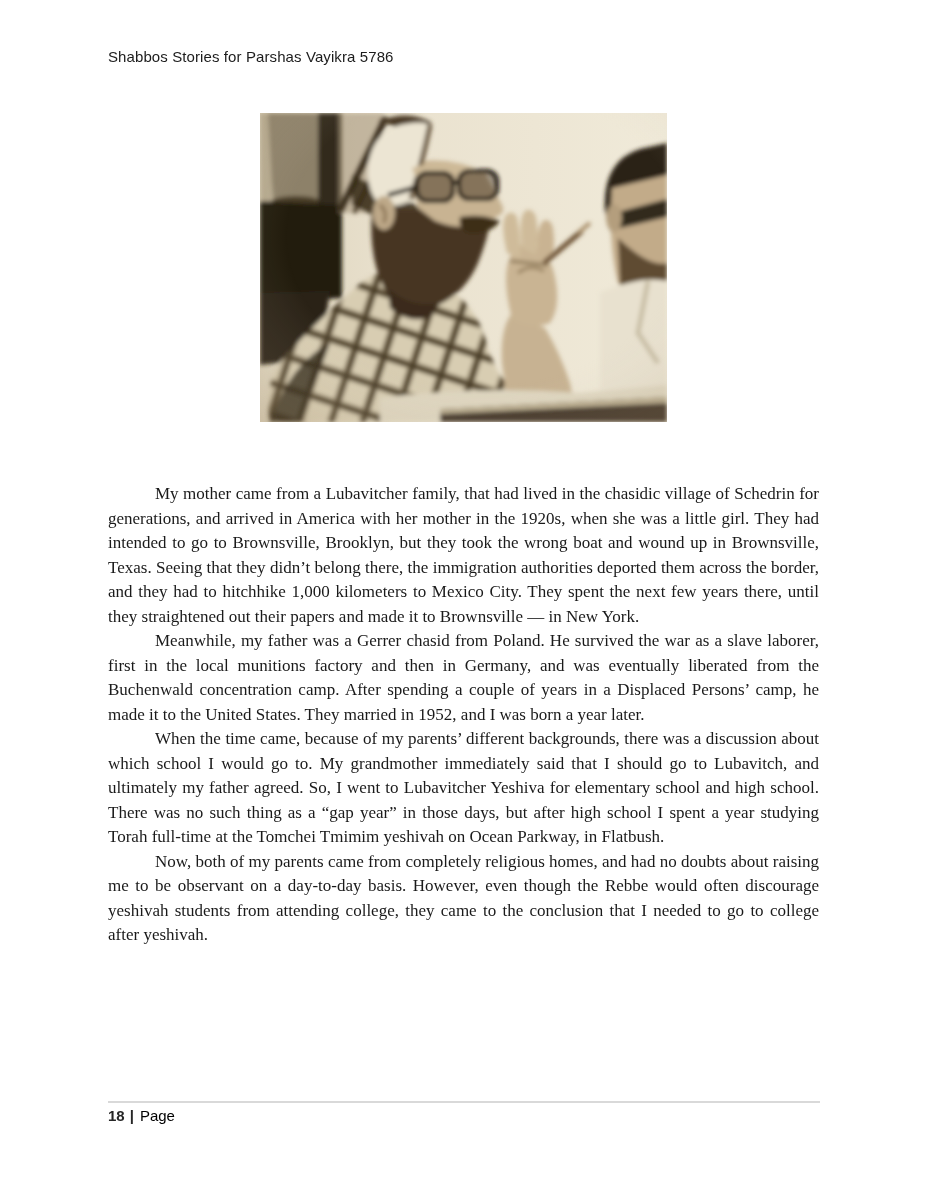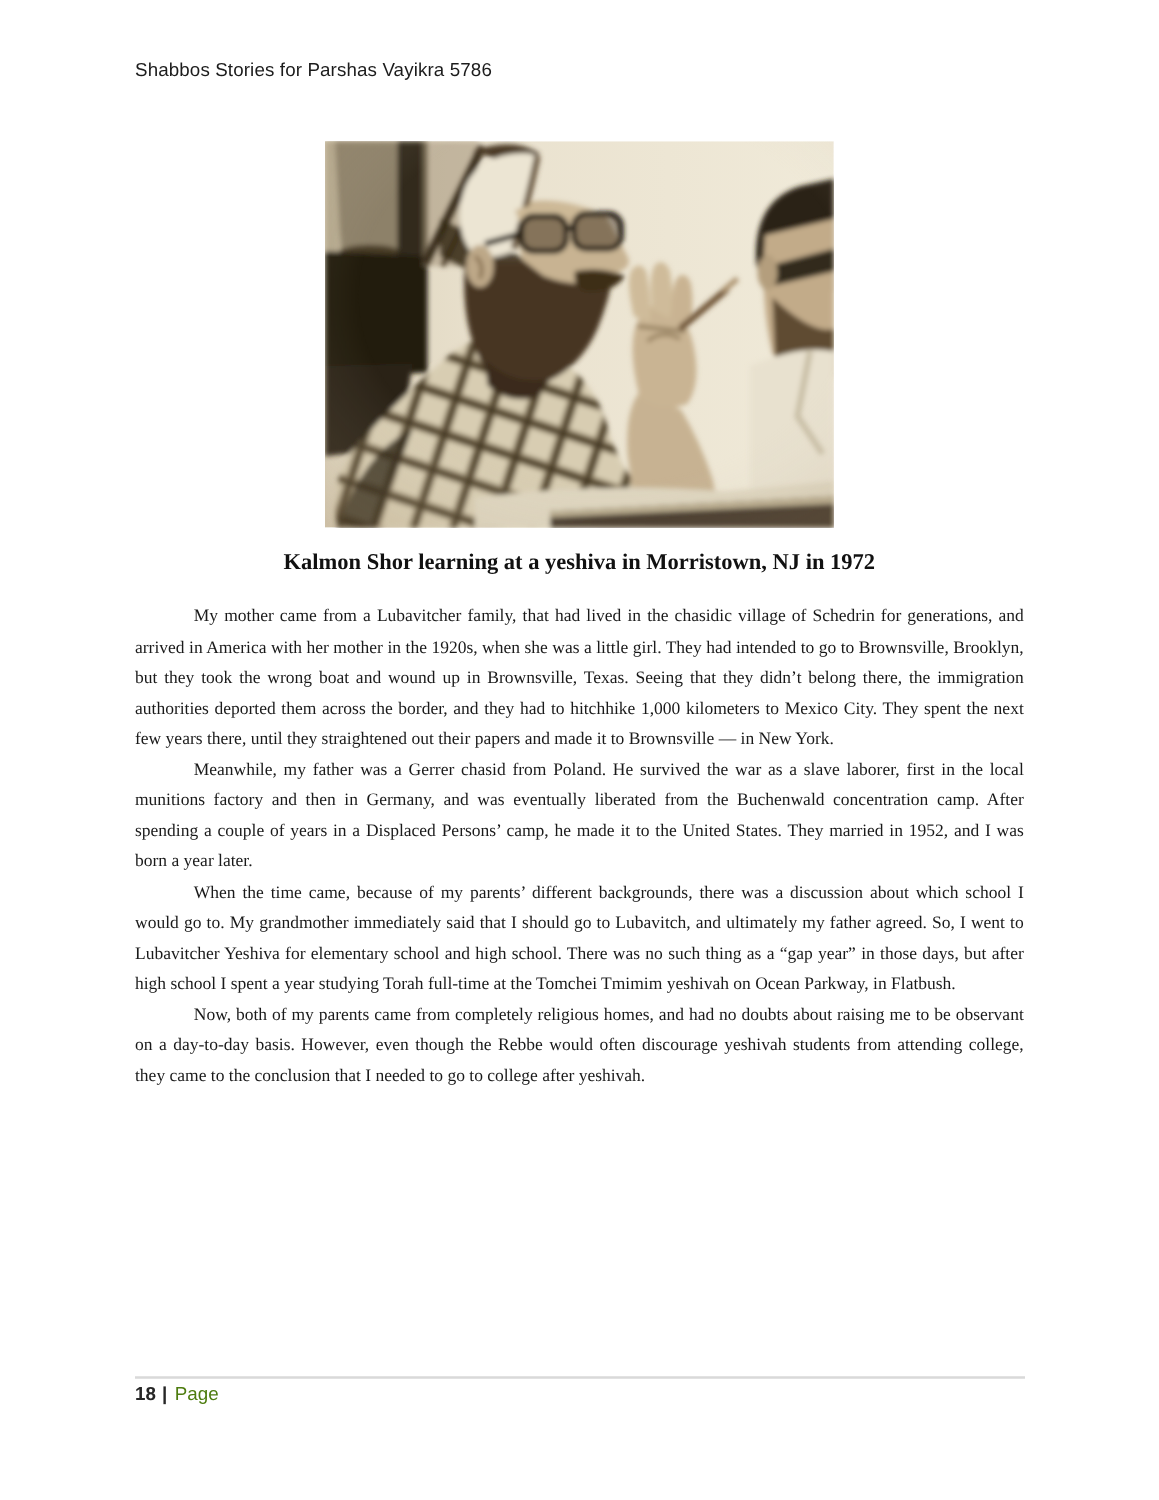--- a/index.html
+++ b/index.html
@@ -45,21 +45,21 @@
     font-size: 18px;
     line-height: 24px;
     color: #111111;
   }
   .article {
     position: absolute;
     left: 108px;
     top: 482px;
     width: 711px;
     text-align: justify;
-    font-size: 14px;
+    font-size: 17px;
     line-height: 24.5px;
   }
   .article p {
     margin: 0;
     padding: 0;
     text-indent: 47px;
   }
   .footer-rule {
     position: absolute;
     left: 108px;
@@ -71,21 +71,21 @@
   .footer-text {
     position: absolute;
     left: 108px;
     top: 1106px;
     font-family: "Liberation Sans", sans-serif;
     font-size: 15px;
     line-height: 20px;
   }
   .footer-text .num { font-weight: 700; color: #262626; }
   .footer-text .sep { font-weight: 700; color: #262626; margin: 0 6px 0 5px; }
-  .footer-text .lbl { font-weight: 400; color: #4d7c0f; }
+  .footer-text .lbl { font-weight: 400; color: #000000; }
 </style>
 </head>
 <body>
 
 <div class="page">
 
   <div class="doc-header">Shabbos Stories for Parshas Vayikra 5786</div>
 
   <div class="photo-wrap">
     <svg width="407" height="309" viewBox="0 0 407 309" xmlns="http://www.w3.org/2000/svg">
@@ -170,21 +170,20 @@
 
         <path d="M120,285 Q220,272 320,280 L407,272 L407,309 L120,309 Z" fill="#ded5bf"></path>
         <path d="M180,296 L407,284 L407,309 L180,309 Z" fill="#443929"></path>
         <path d="M180,296 L407,284 L407,290 L180,301 Z" fill="#b9ac8e"></path>
       </g>
 
       <rect width="407" height="309" fill="url(#vig)"></rect>
     </svg>
   </div>
 
-  <div class="photo-caption">Kalmon Shor learning at a yeshiva in Morristown, NJ in 1972</div>
 
   <div class="article">
     <p>My mother came from a Lubavitcher family, that had lived in the chasidic village of Schedrin for generations, and arrived in America with her mother in the 1920s, when she was a little girl. They had intended to go to Brownsville, Brooklyn, but they took the wrong boat and wound up in Brownsville, Texas. Seeing that they didn’t belong there, the immigration authorities deported them across the border, and they had to hitchhike 1,000 kilometers to Mexico City. They spent the next few years there, until they straightened out their papers and made it to Brownsville — in New York.</p>
     <p>Meanwhile, my father was a Gerrer chasid from Poland. He survived the war as a slave laborer, first in the local munitions factory and then in Germany, and was eventually liberated from the Buchenwald concentration camp. After spending a couple of years in a Displaced Persons’ camp, he made it to the United States. They married in 1952, and I was born a year later.</p>
     <p>When the time came, because of my parents’ different backgrounds, there was a discussion about which school I would go to. My grandmother immediately said that I should go to Lubavitch, and ultimately my father agreed. So, I went to Lubavitcher Yeshiva for elementary school and high school. There was no such thing as a “gap year” in those days, but after high school I spent a year studying Torah full-time at the Tomchei Tmimim yeshivah on Ocean Parkway, in Flatbush.</p>
     <p>Now, both of my parents came from completely religious homes, and had no doubts about raising me to be observant on a day-to-day basis. However, even though the Rebbe would often discourage yeshivah students from attending college, they came to the conclusion that I needed to go to college after yeshivah.</p>
   </div>
 
   <div class="footer-rule"></div>
 

